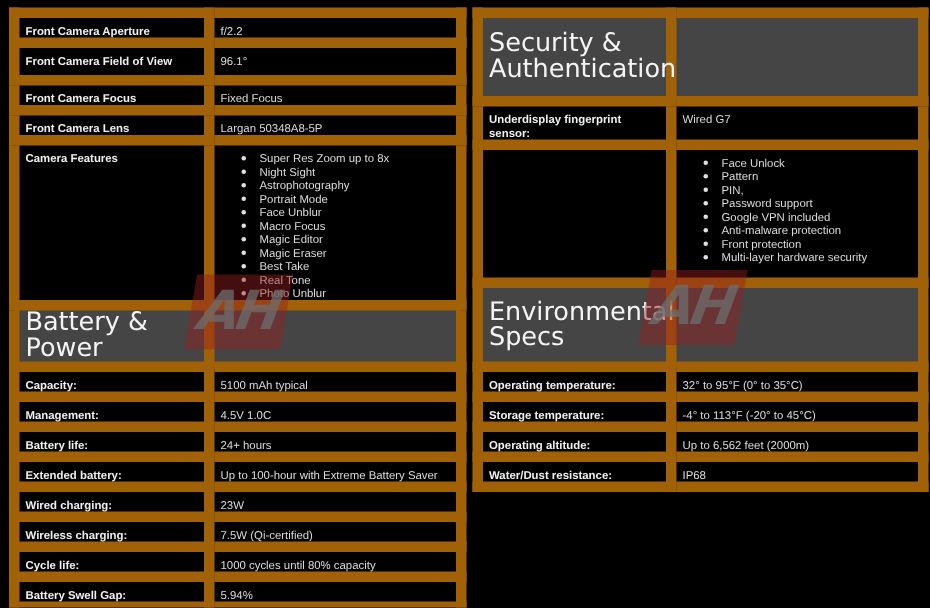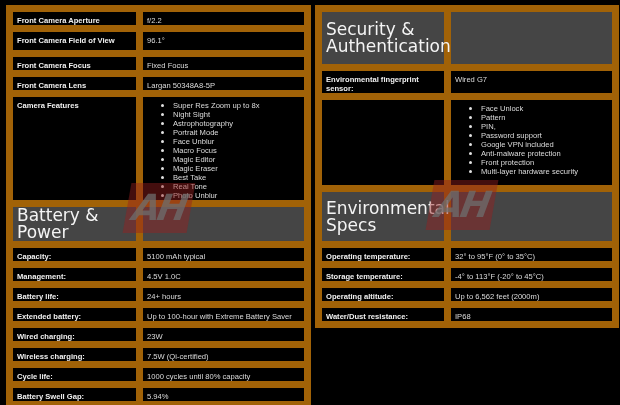--- a/index.html
+++ b/index.html
@@ -125,21 +125,21 @@
     </colgroup>
   <tbody>
       <tr class="hdr" style="height:59px">
     <td>
       <div class="hdr-title">Security &amp;</div>
       <div class="hdr-title">Authentication</div>
     </td>
     <td></td>
   </tr>
   <tr class="row" style="height:17px">
-    <td class="lbl">Environmental fingerprint sensor:</td>
+    <td class="lbl">Underdisplay fingerprint sensor:</td>
     <td class="val">Wired G7</td>
   </tr>
   <tr class="row" style="height:92px">
     <td class="lbl"></td>
     <td class="val">
       <ul class="feat">
         <li>Face Unlock</li>
         <li>Pattern</li>
         <li>PIN,</li>
         <li>Password support</li>

